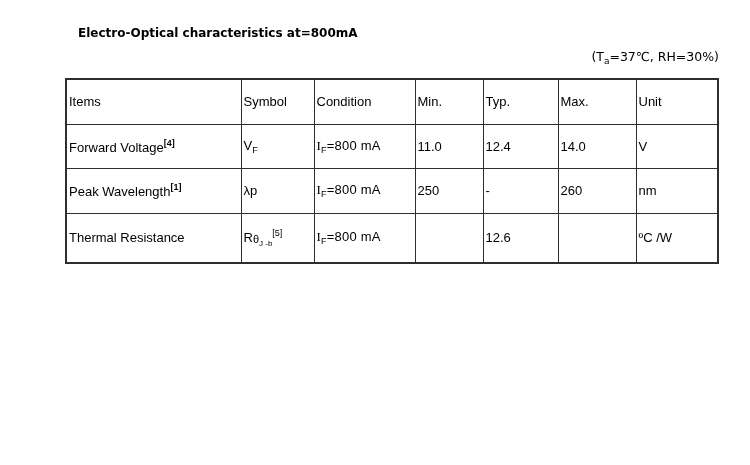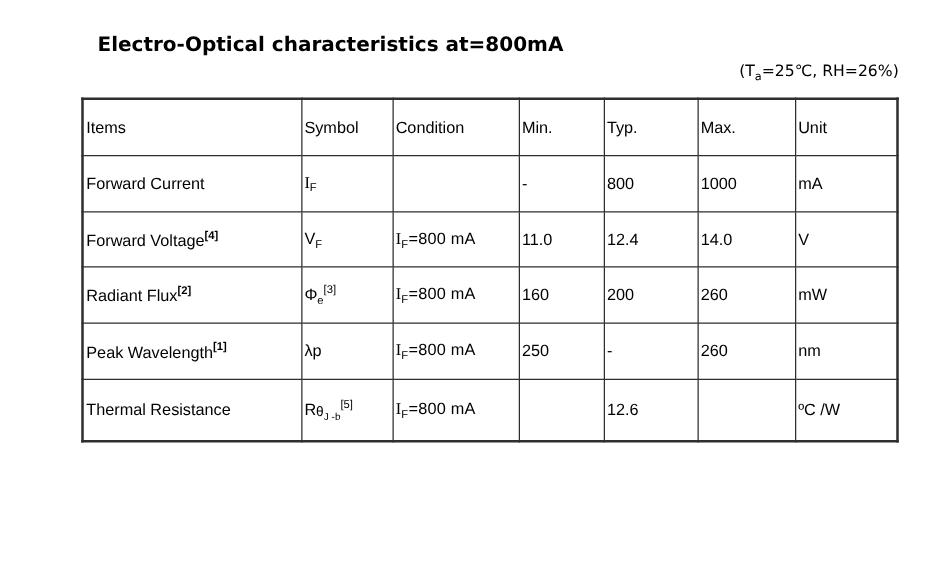--- a/index.html
+++ b/index.html
@@ -3,21 +3,21 @@
 <meta charset="utf-8">
 <style>
   html,body{margin:0;padding:0;}
   body{
     width:750px;height:465px;background:#ffffff;position:relative;
     font-family:"Liberation Sans",sans-serif;color:#000;overflow:hidden;
     -webkit-font-smoothing:antialiased;
   }
   .page-title{
     position:absolute;left:78px;top:26px;
-    font-family:"DejaVu Sans",sans-serif;font-weight:bold;font-size:16px;
+    font-family:"DejaVu Sans",sans-serif;font-weight:bold;font-size:12px;
     letter-spacing:0px;white-space:nowrap;
   }
   .ambient-note{
     position:absolute;right:31px;top:49px;
     font-family:"DejaVu Sans",sans-serif;font-size:12.5px;white-space:nowrap;
   }
   .ambient-note .sub{font-size:9px;vertical-align:-3px;}
   table.spec{
     position:absolute;left:65px;top:78px;
     border-collapse:collapse;table-layout:fixed;
@@ -37,21 +37,21 @@
   .serif-i{font-family:"Liberation Serif",serif;}
   .italic{font-style:italic;}
   .sym-theta{font-size:11px;vertical-align:-1px;}
   .cond{letter-spacing:0.2px;}
 </style>
 </head>
 <body>
 
 <div class="page-title">Electro-Optical characteristics at=800mA</div>
 
-<div class="ambient-note"><span>(T</span><span class="sub">a</span><span>=25℃, RH=26%)</span></div>
+<div class="ambient-note"><span>(T</span><span class="sub">a</span><span>=37℃, RH=30%)</span></div>
 
 <table class="spec">
   <colgroup>
     <col style="width:175px">
       <col style="width:73px">
       <col style="width:101px">
     <col style="width:68px">
       <col style="width:75px">
       <col style="width:78px">
     <col style="width:82px">
@@ -60,49 +60,31 @@
       <tr style="height:45px">
     <th>Items</th>
     <th>Symbol</th>
     <th>Condition</th>
     <th>Min.</th>
     <th>Typ.</th>
     <th>Max.</th>
     <th>Unit</th>
   </tr>
 
-  <tr style="height:45px">
-    <td><span>Forward Current</span></td>
-    <td><span class="serif-i">I</span><span class="sub">F</span></td>
-    <td></td>
-    <td>-</td>
-    <td>800</td>
-    <td>1000</td>
-    <td>mA</td>
-  </tr>
 
   <tr style="height:44px">
     <td><span>Forward Voltage</span><span class="sup-bold">[4]</span></td>
     <td><span>V</span><span class="sub">F</span></td>
     <td class="cond"><span class="serif-i">I</span><span class="sub">F</span><span>=800 mA</span></td>
     <td>11.0</td>
     <td>12.4</td>
     <td>14.0</td>
     <td>V</td>
   </tr>
 
-  <tr style="height:45px">
-    <td><span>Radiant Flux</span><span class="sup-bold">[2]</span></td>
-    <td><span>Φ</span><span class="sub">e</span><span class="sup">[3]</span></td>
-    <td class="cond"><span class="serif-i">I</span><span class="sub">F</span><span>=800 mA</span></td>
-    <td>160</td>
-    <td>200</td>
-    <td>260</td>
-    <td>mW</td>
-  </tr>
 
   <tr style="height:45px">
     <td><span>Peak Wavelength</span><span class="sup-bold">[1]</span></td>
     <td><span>λp</span></td>
     <td class="cond"><span class="serif-i">I</span><span class="sub">F</span><span>=800 mA</span></td>
     <td>250</td>
     <td>-</td>
     <td>260</td>
     <td>nm</td>
   </tr>

